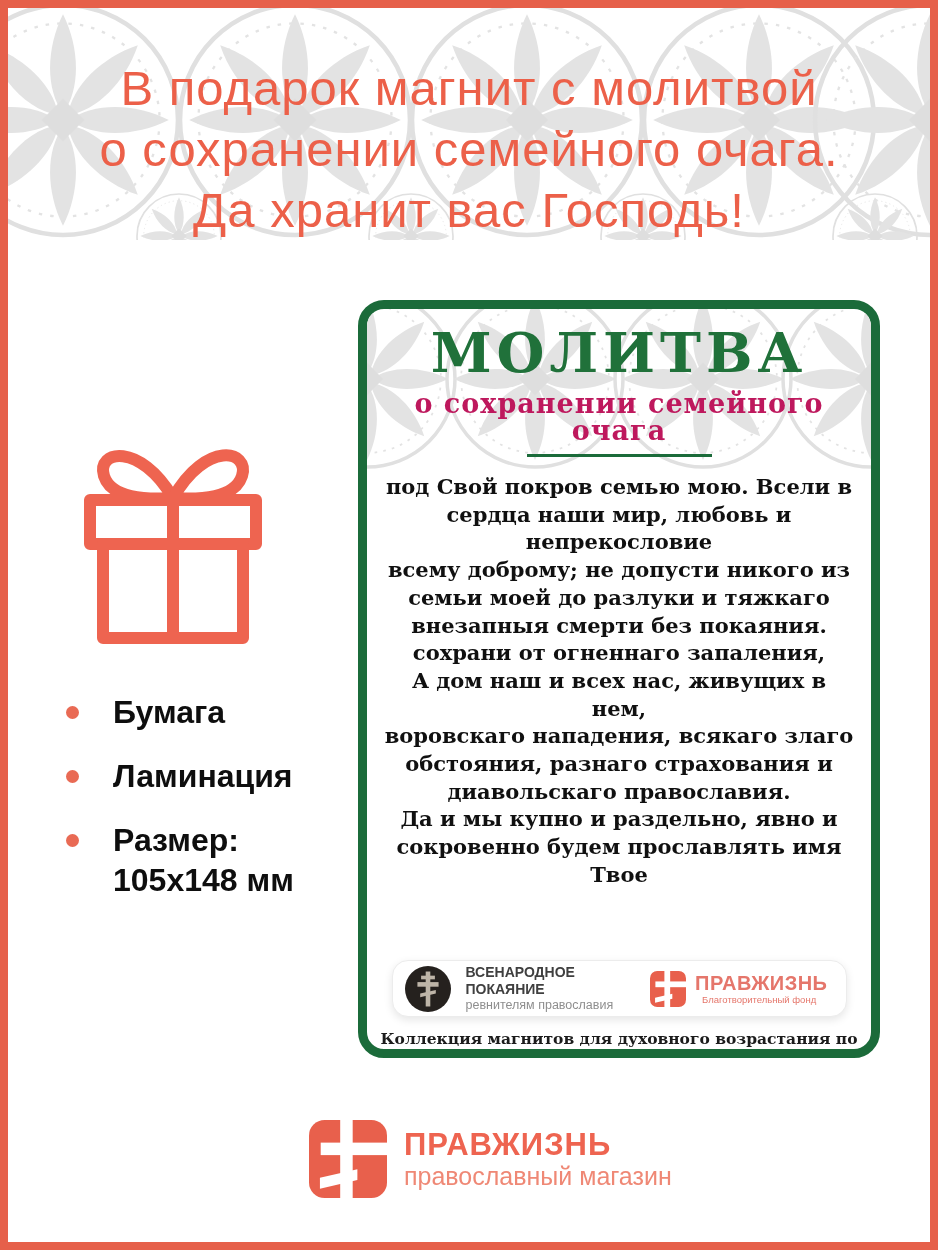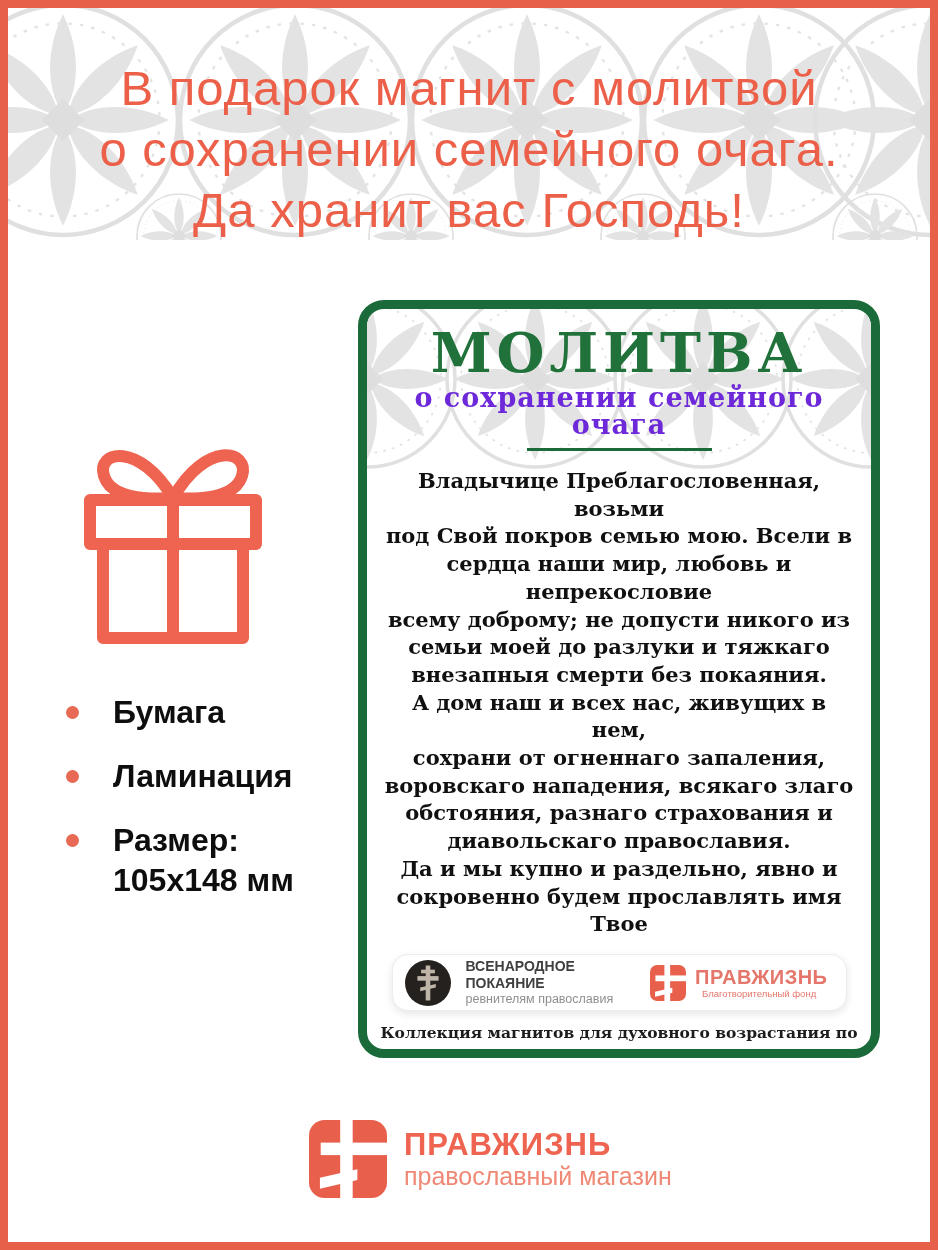--- a/index.html
+++ b/index.html
@@ -40,23 +40,23 @@
     background:#fff;overflow:hidden;z-index:3;
   }
   .card-pattern{position:absolute;left:0;top:0;z-index:0;}
   .card-content{position:relative;z-index:1;text-align:center;}
   .card-title{
     padding-top:16px;
     font-family:"DejaVu Serif",serif;font-weight:700;
     font-size:55px;line-height:55px;letter-spacing:5px;color:#20713a;
   }
   .card-subtitle{
-    margin-top:4px;
-    font-family:"DejaVu Serif",serif;font-weight:700;
-    font-size:27px;line-height:27px;letter-spacing:1px;color:#6d28d9;
+    margin-top:10px;
+    font-family:"DejaVu Serif",serif;font-weight:700;
+    font-size:27px;line-height:27px;letter-spacing:1px;color:#be185d;
   }
   .divider{width:185px;height:3px;background:#1b6b3a;margin:10px auto 16px;}
   .prayer{
     width:474px;margin:0 auto;height:471px;overflow:hidden;
     font-family:"DejaVu Serif",serif;font-weight:700;
     font-size:21px;line-height:27.7px;color:#101010;
   }
   .badge-bar{
     width:455px;height:57px;margin:16px auto 0;box-sizing:border-box;
     background:#fff;border:1px solid #ececec;border-radius:16px;
@@ -171,28 +171,27 @@
     <use href="#med" transform="translate(0,70) scale(0.88)"></use>
     <use href="#med" transform="translate(168,70) scale(0.88)"></use>
     <use href="#med" transform="translate(336,70) scale(0.88)"></use>
     <use href="#med" transform="translate(504,70) scale(0.88)"></use>
   </svg>
   <div class="card-content">
     <div class="card-title">МОЛИТВА</div>
     <div class="card-subtitle">о сохранении семейного очага</div>
     <div class="divider"></div>
     <div class="prayer">
-      <div>Владычице Преблагословенная, возьми</div>
       <div>под Свой покров семью мою. Всели в</div>
       <div>сердца наши мир, любовь и непрекословие</div>
       <div>всему доброму; не допусти никого из</div>
       <div>семьи моей до разлуки и тяжкаго</div>
       <div>внезапныя смерти без покаяния.</div>
+      <div>сохрани от огненнаго запаления,</div>
       <div>А дом наш и всех нас, живущих в нем,</div>
-      <div>сохрани от огненнаго запаления,</div>
       <div>воровскаго нападения, всякаго злаго</div>
       <div>обстояния, разнаго страхования и</div>
       <div>диавольскаго православия.</div>
       <div>Да и мы купно и раздельно, явно и</div>
       <div>сокровенно будем прославлять имя Твое</div>
 
     </div>
     <div class="badge-bar">
       <svg class="badge-circle" viewBox="0 0 100 100" aria-hidden="true">
         <circle cx="50" cy="50" r="50" fill="#25211e"></circle>

